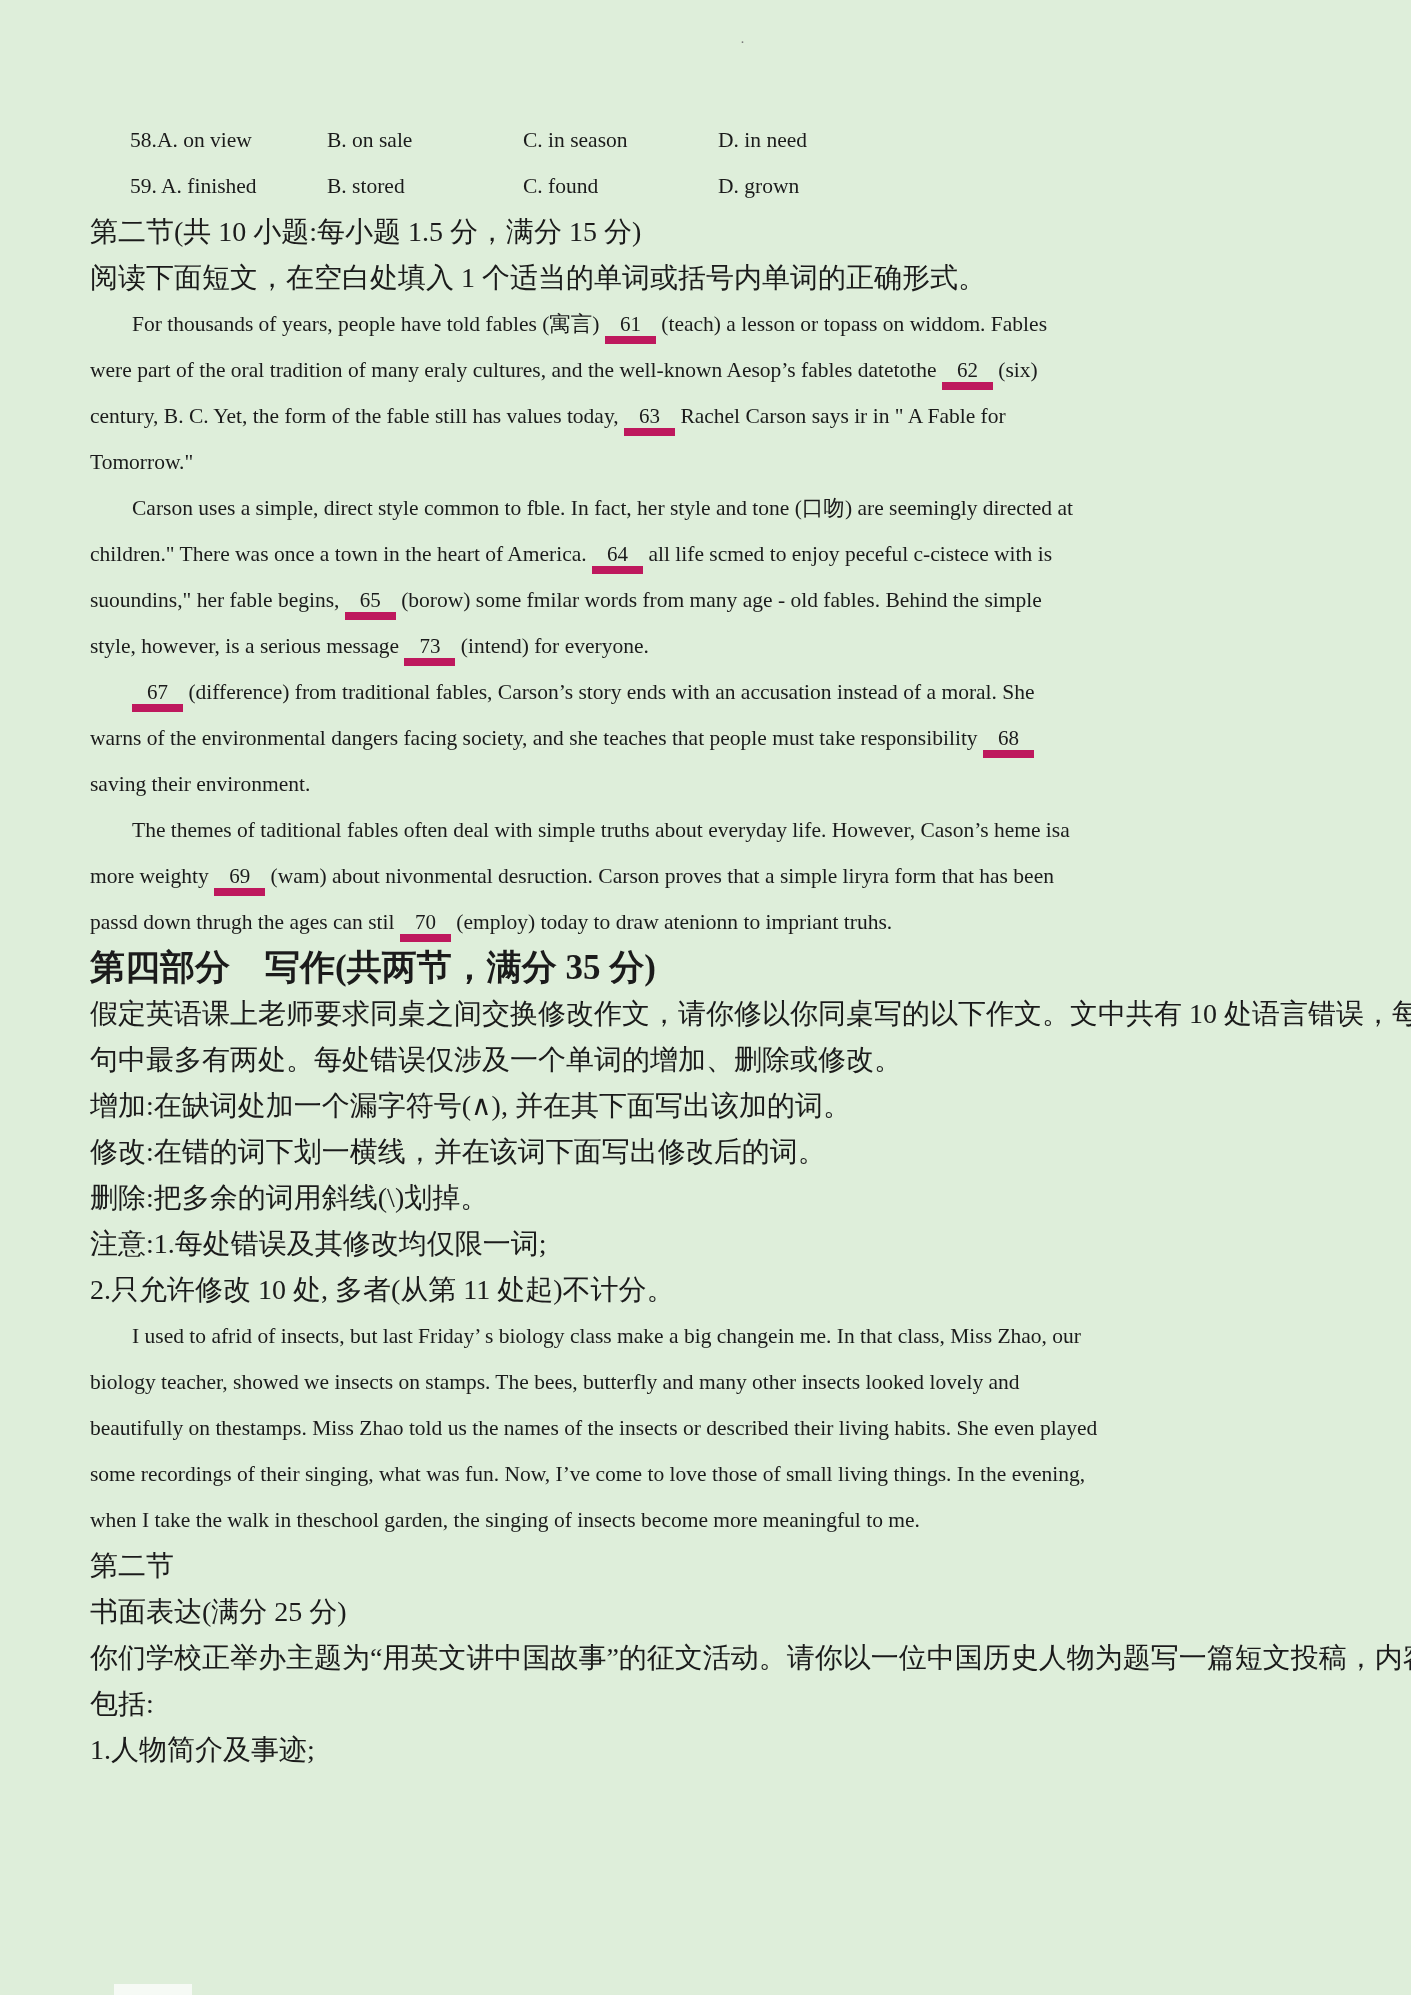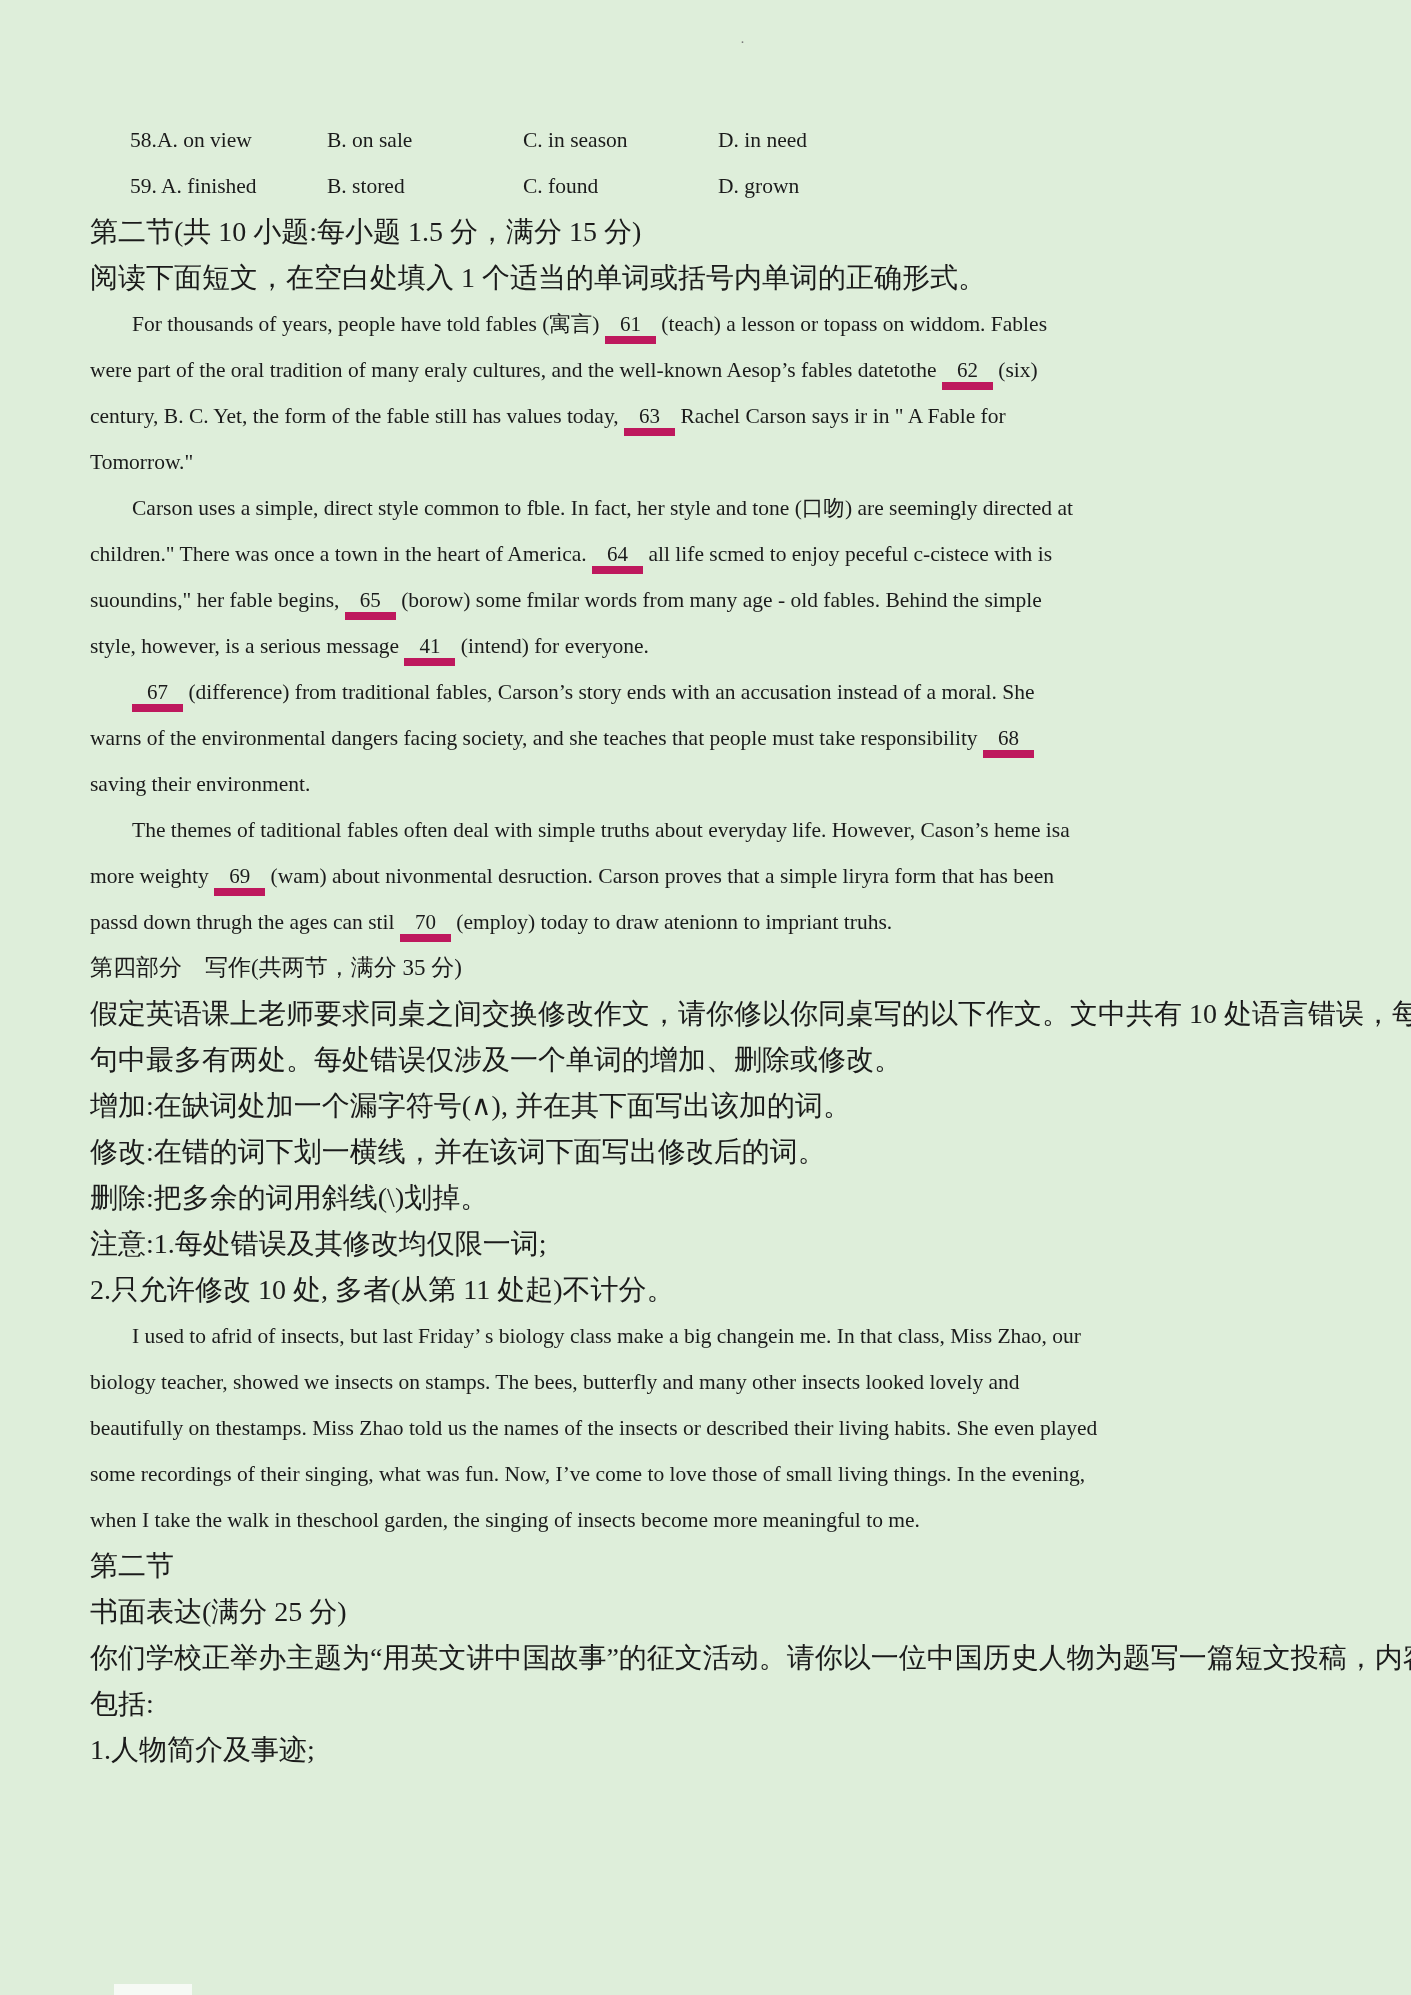--- a/index.html
+++ b/index.html
@@ -15,21 +15,21 @@
     position:absolute;
     left:90px;top:117px;
     width:1245px;
   }
   .ln{
     height:46px;line-height:46px;
     white-space:nowrap;
     font-size:21.5px;
   }
   .ln.zh{font-size:28px;}
-  .ln.zh-bold{font-size:23px;font-weight:normal;}
+  .ln.zh-bold{font-size:35px;font-weight:bold;}
   .ln.indent{text-indent:42px;}
   .blank{
     display:inline;
     border-bottom:8px solid #be185d;
     padding:0 15px;
     font-size:21px;
   }
   .opt-row{
     display:grid;
     grid-template-columns:197px 196px 195px auto;
@@ -71,21 +71,21 @@
     <div>
         <div class="ln zh">第二节(共 10 小题:每小题 1.5 分，满分 15 分)</div>
         <div class="ln zh">阅读下面短文，在空白处填入 1 个适当的单词或括号内单词的正确形式。</div>
         <div class="ln en indent">For thousands of years, people have told fables (寓言) <span class="blank">61</span> (teach) a lesson or topass on widdom. Fables</div>
         <div class="ln en">were part of the oral tradition of many eraly cultures, and the well-known Aesop’s fables datetothe <span class="blank">62</span> (six)</div>
         <div class="ln en">century, B. C. Yet, the form of the fable still has values today, <span class="blank">63</span> Rachel Carson says ir in " A Fable for</div>
         <div class="ln en">Tomorrow."</div>
         <div class="ln en indent">Carson uses a simple, direct style common to fble. In fact, her style and tone (口吻) are seemingly directed at</div>
         <div class="ln en">children." There was once a town in the heart of America. <span class="blank">64</span> all life scmed to enjoy peceful c-cistece with is</div>
         <div class="ln en">suoundins," her fable begins, <span class="blank">65</span> (borow) some fmilar words from many age - old fables. Behind the simple</div>
-        <div class="ln en">style, however, is a serious message <span class="blank">41</span> (intend) for everyone.</div>
+        <div class="ln en">style, however, is a serious message <span class="blank">73</span> (intend) for everyone.</div>
         <div class="ln en indent"><span class="blank">67</span> (difference) from traditional fables, Carson’s story ends with an accusation instead of a moral. She</div>
         <div class="ln en">warns of the environmental dangers facing society, and she teaches that people must take responsibility <span class="blank">68</span></div>
         <div class="ln en">saving their environment.</div>
         <div class="ln en indent">The themes of taditional fables often deal with simple truths about everyday life. However, Cason’s heme isa</div>
         <div class="ln en">more weighty <span class="blank">69</span> (wam) about nivonmental desruction. Carson proves that a simple liryra form that has been</div>
         <div class="ln en">passd down thrugh the ages can stil <span class="blank">70</span> (employ) today to draw atenionn to impriant truhs.</div>
       </div>
     <div>
         <div class="ln zh-bold">第四部分　写作(共两节，满分 35 分)</div>
         <div class="ln zh">假定英语课上老师要求同桌之间交换修改作文，请你修以你同桌写的以下作文。文中共有 10 处语言错误，每</div>

